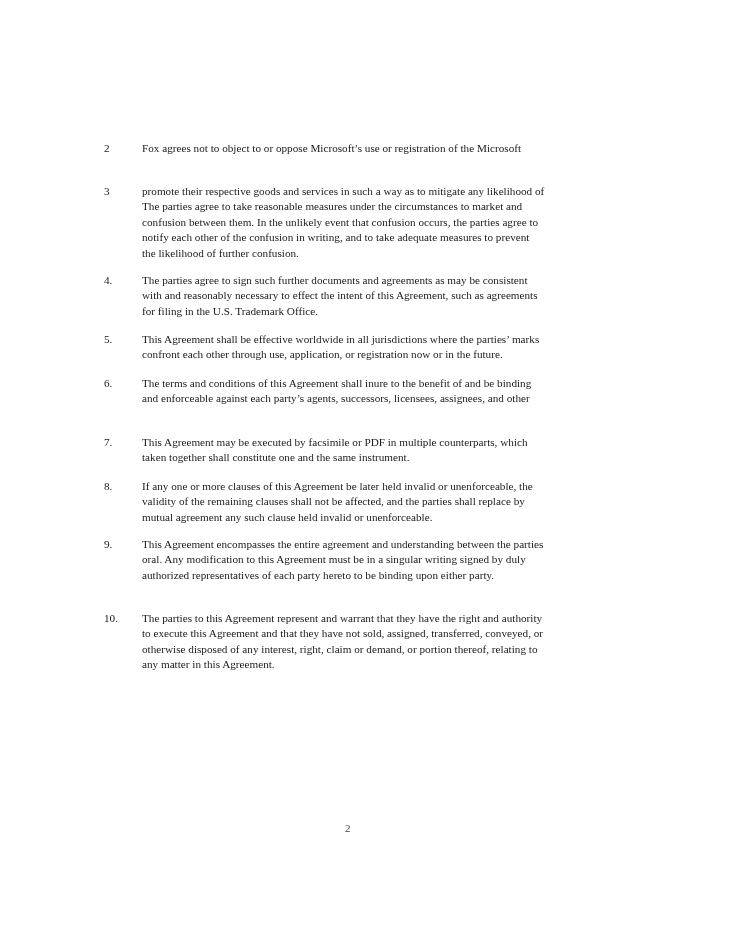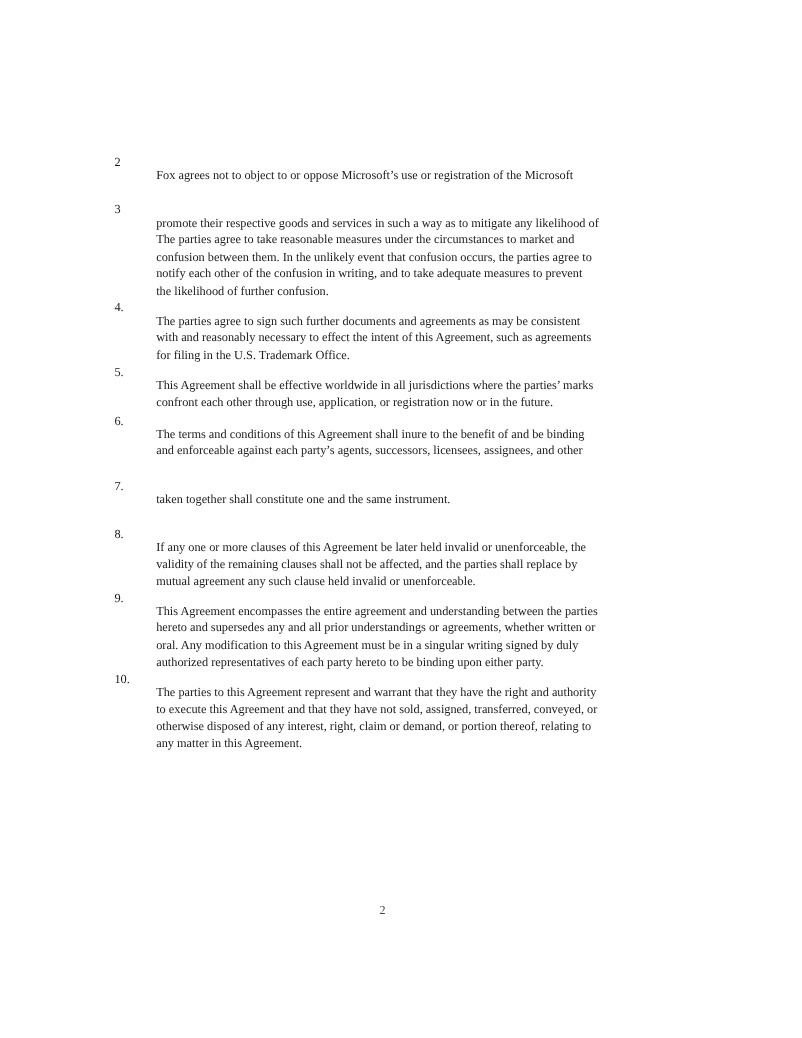--- a/index.html
+++ b/index.html
@@ -32,21 +32,21 @@
     }
     .clause-num {
       position: absolute;
       left: 0;
       top: 0;
       width: 30px;
     }
     .clause-text {
       position: absolute;
       left: 38px;
-      top: 12px;
+      top: 0;
       width: 468px;
     }
     .clause-text .line {
       display: block;
       white-space: nowrap;
     }
     .page-number {
       position: absolute;
       left: 345px;
       top: 822px;
@@ -98,38 +98,38 @@
     <span class="clause-num">6.</span>
     <div class="clause-text">
       <span class="line">The terms and conditions of this Agreement shall inure to the benefit of and be binding</span>
       <span class="line">and enforceable against each party’s agents, successors, licensees, assignees, and other</span>
     </div>
   </div>
 
   <div class="clause" style="top:435px;">
     <span class="clause-num">7.</span>
     <div class="clause-text">
+      <span class="line">This Agreement may be executed by facsimile or PDF in multiple counterparts, which</span>
       <span class="line">taken together shall constitute one and the same instrument.</span>
     </div>
   </div>
 
   <div class="clause" style="top:479px;">
     <span class="clause-num">8.</span>
     <div class="clause-text">
       <span class="line">If any one or more clauses of this Agreement be later held invalid or unenforceable, the</span>
       <span class="line">validity of the remaining clauses shall not be affected, and the parties shall replace by</span>
       <span class="line">mutual agreement any such clause held invalid or unenforceable.</span>
     </div>
   </div>
 
   <div class="clause" style="top:537px;">
     <span class="clause-num">9.</span>
     <div class="clause-text">
       <span class="line">This Agreement encompasses the entire agreement and understanding between the parties</span>
-      <span class="line">hereto and supersedes any and all prior understandings or agreements, whether written or</span>
       <span class="line">oral.  Any modification to this Agreement must be in a singular writing signed by duly</span>
       <span class="line">authorized representatives of each party hereto to be binding upon either party.</span>
     </div>
   </div>
 
   <div class="clause" style="top:611px;">
     <span class="clause-num">10.</span>
     <div class="clause-text">
       <span class="line">The parties to this Agreement represent and warrant that they have the right and authority</span>
       <span class="line">to execute this Agreement and that they have not sold, assigned, transferred, conveyed, or</span>

